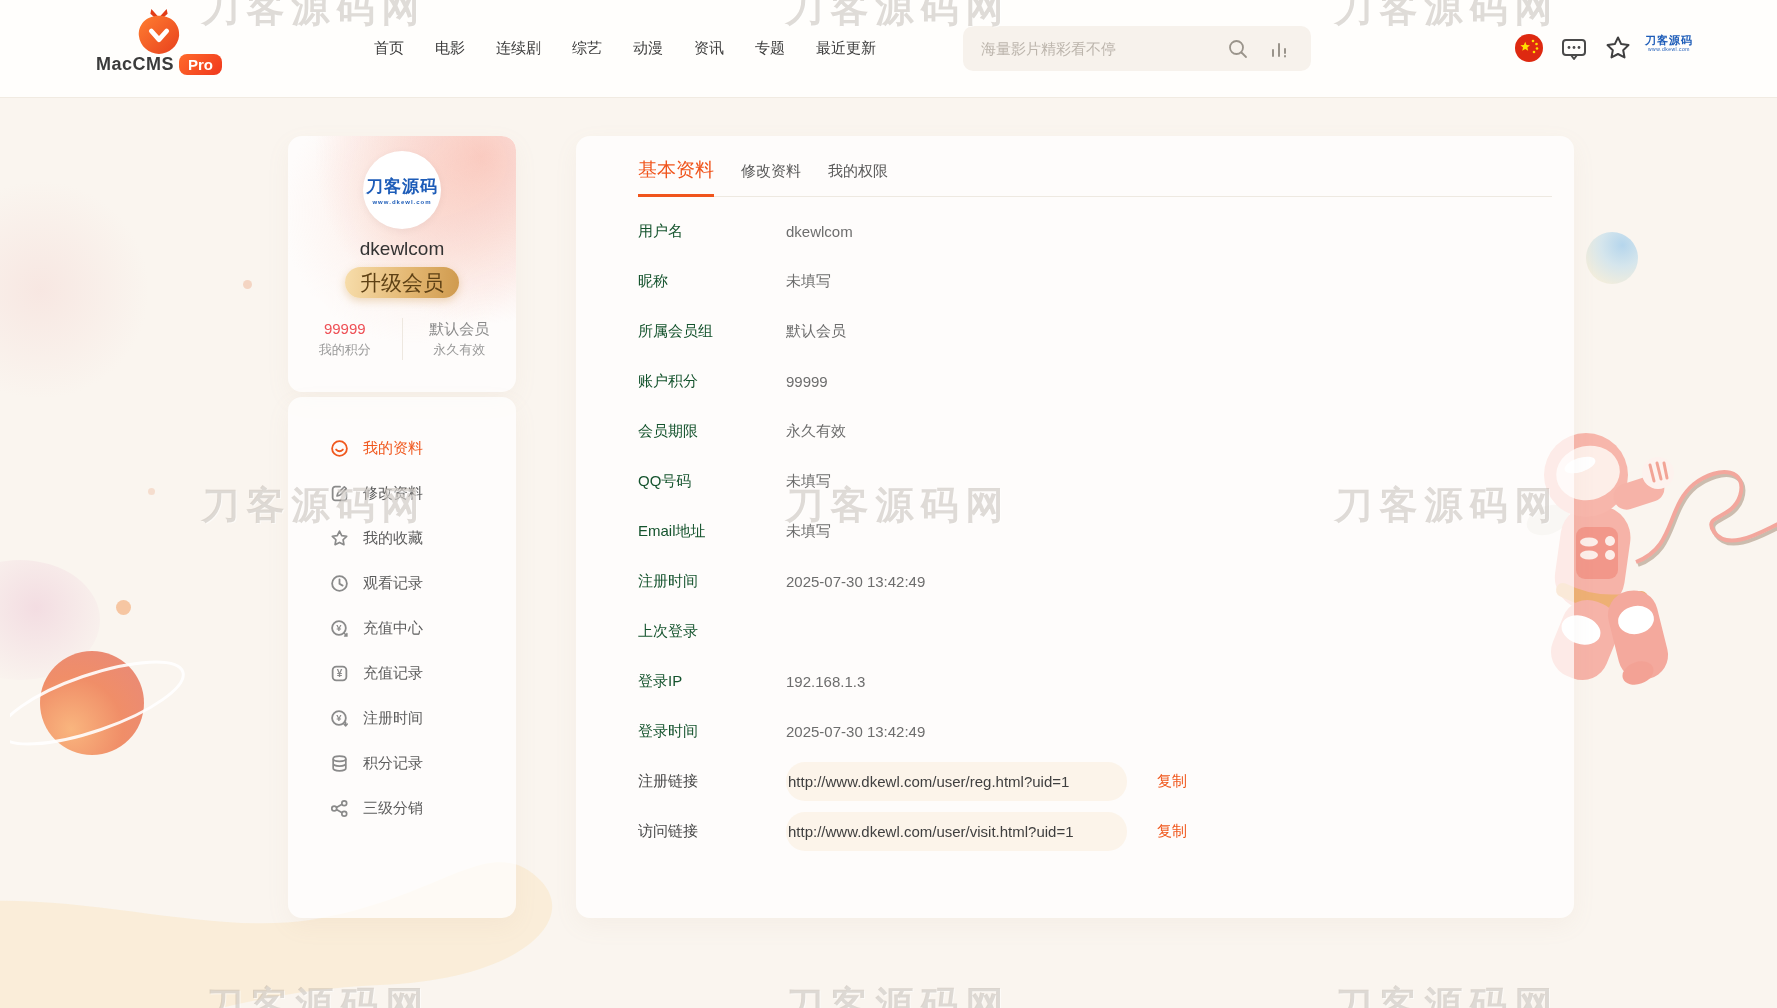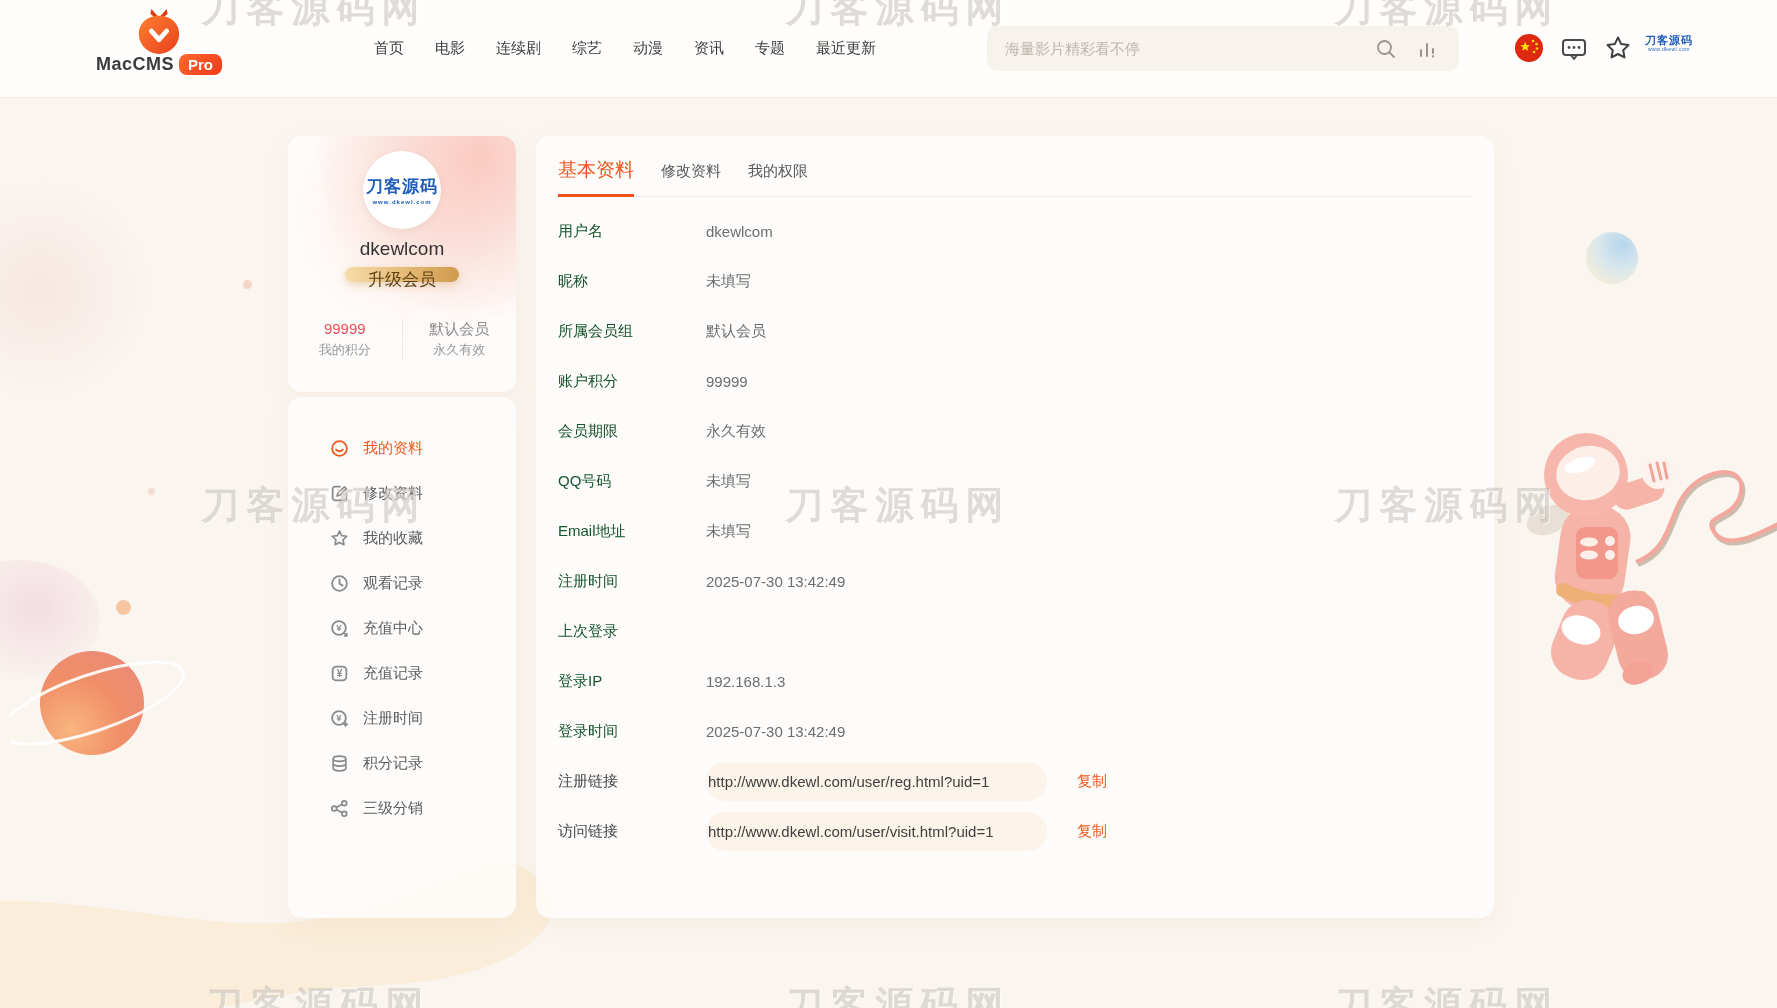--- a/index.html
+++ b/index.html
@@ -30,22 +30,22 @@
   .header{position:absolute;left:0;top:0;width:1777px;height:97px;background:#fffefc;
     border-bottom:1px solid #f1ebe2;z-index:2;}
   .logo{position:absolute;left:98px;top:6px;width:110px;text-align:center;margin-left:6px;}
   .logo-berry{display:block;margin:0 auto;}
   .logo-row{display:flex;align-items:center;justify-content:center;gap:5px;margin-top:-2px;}
   .logo-brand{font-size:18px;font-weight:600;color:#3b3b3b;letter-spacing:.5px;}
   .logo-badge{background:linear-gradient(135deg,#ff6a2b,#f0381d);color:#fff;font-size:15px;font-weight:700;
     padding:2px 9px;border-radius:8px;}
   .nav{position:absolute;left:374px;top:0;height:97px;display:flex;align-items:center;gap:31px;}
   .nav-item{font-size:15px;color:#3c3c3c;cursor:pointer;}
-  .search-box{position:absolute;left:963px;top:26px;width:472px;height:45px;background:#f7f2ec;
-    border-radius:10px;display:flex;align-items:center;margin-left:24px;}
+  .search-box{position:absolute;left:963px;top:26px;width:348px;height:45px;background:#f7f2ec;
+    border-radius:10px;display:flex;align-items:center;}
   .search-input{flex:1;border:none;outline:none;background:transparent;padding:0 18px;font-size:15px;color:#555;
     font-family:inherit;}
   .search-input::placeholder{color:#bcb5ac;}
   .search-icons{display:flex;align-items:center;gap:20px;padding-right:22px;}
   .hicon{position:absolute;top:33px;cursor:pointer;}
   .hicon-flag{left:1514px;}
   .hicon-chat{left:1560px;top:35px;}
   .hicon-star{left:1604px;top:34px;}
   .hicon-logo{left:1645px;top:34px;text-align:center;cursor:pointer;}
   .hicon-logo .l1{font-size:11px;font-weight:800;color:#1d5cb8;letter-spacing:1px;line-height:12px;}
@@ -56,39 +56,39 @@
     box-shadow:0 8px 24px rgba(190,160,130,.07);}
   .profile-card{left:288px;top:136px;width:228px;height:256px;overflow:hidden;}
   .profile-card::before{content:"";position:absolute;inset:0;border-radius:14px;
     background:radial-gradient(circle at 85% 8%, rgba(246,166,150,.55) 0%, rgba(246,166,150,0) 55%),
                radial-gradient(circle at 55% 30%, rgba(250,210,195,.35) 0%, rgba(250,210,195,0) 60%);}
   .avatar{position:absolute;left:50%;top:15px;transform:translateX(-50%);width:78px;height:78px;border-radius:50%;
     background:#fff;box-shadow:0 2px 8px rgba(0,0,0,.05);display:flex;flex-direction:column;align-items:center;justify-content:center;}
   .avatar .a1{font-size:17px;font-weight:800;color:#1d5cb8;letter-spacing:1px;}
   .avatar .a2{font-size:6px;font-weight:700;color:#1d5cb8;letter-spacing:1px;margin-top:1px;}
   .username{position:absolute;left:0;top:102px;width:100%;text-align:center;font-size:19px;color:#333;}
-  .upgrade-btn{position:absolute;left:50%;top:131px;transform:translateX(-50%);width:114px;height:15px;
+  .upgrade-btn{position:absolute;left:50%;top:131px;transform:translateX(-50%);width:114px;height:31px;
     border:none;border-radius:16px;background:linear-gradient(95deg,#f7ddab 0%,#e4b873 55%,#cf9a4e 100%);
-    color:#5e4115;font-size:17px;cursor:pointer;font-family:inherit;box-shadow:0 3px 8px rgba(207,154,78,.35);}
+    color:#5e4115;font-size:21px;cursor:pointer;font-family:inherit;box-shadow:0 3px 8px rgba(207,154,78,.35);}
   .stats{position:absolute;left:0;top:182px;width:100%;display:flex;}
   .stat{flex:1;text-align:center;}
   .stat:first-child{border-right:1px solid #eee8e0;}
   .stat .v{font-size:15px;color:#8b8b8b;line-height:22px;}
   .stat:first-child .v{color:#ee4f55;}
   .stat .l{font-size:13px;color:#9a9a9a;line-height:20px;}
 
   .menu-card{left:288px;top:397px;width:228px;height:521px;padding-top:29px;box-sizing:border-box;}
   .menu-item{height:45px;display:flex;align-items:center;padding-left:42px;gap:14px;cursor:pointer;color:#5c5c5c;}
   .menu-item .mi-icon{width:19px;height:19px;color:#8a8a8a;display:flex;align-items:center;}
   .menu-item .mi-label{font-size:15px;}
   .menu-item.active{color:#f0581e;}
   .menu-item.active .mi-icon{color:#f0581e;}
 
   
-  .panel{left:536px;top:136px;width:958px;height:782px;}
+  .panel{left:576px;top:136px;width:958px;height:782px;padding-left:40px;}
   .tabs{height:60px;margin:0 22px;border-bottom:1px solid #eee9e1;display:flex;align-items:flex-end;gap:27px;}
   .tab{font-size:15px;color:#5a5a5a;padding-bottom:15px;cursor:pointer;}
   .tab.active{font-size:19px;color:#f0541c;padding-bottom:11px;border-bottom:3px solid #f0541c;margin-bottom:-1px;}
   .rows{padding-top:9px;}
   .frow{height:50px;display:flex;align-items:center;padding-left:22px;}
   .frow .fl{width:148px;font-size:15px;color:#14532d;}
   .frow .fv{font-size:15px;color:#6d6d6d;}
   .lrow{height:50px;display:flex;align-items:center;padding-left:22px;}
   .lrow .fl{width:148px;font-size:15px;color:#474747;}
   .link-pill{width:337px;height:37px;border:none;outline:none;border-radius:19px;background:#fcf4ea;

